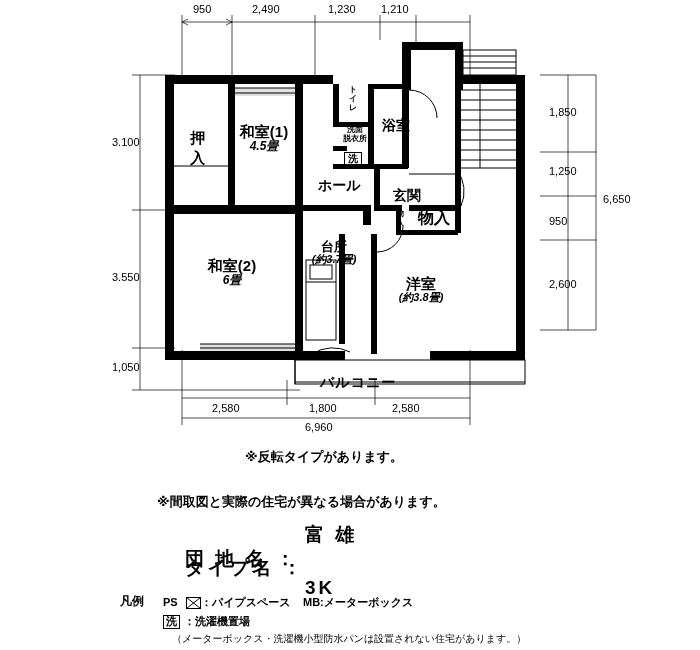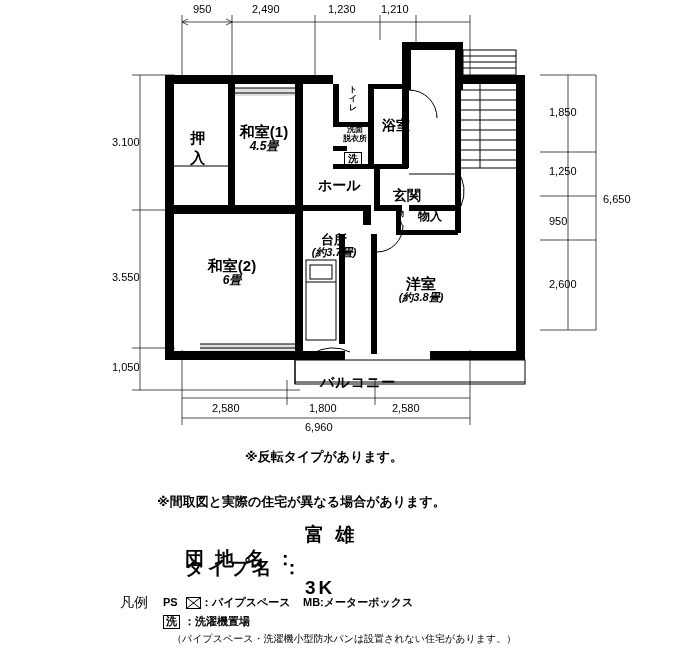--- a/index.html
+++ b/index.html
@@ -11,21 +11,21 @@
   #plan{position:absolute;left:0;top:0;width:700px;height:650px;}
   .txt{position:absolute;white-space:nowrap;line-height:1.05;}
   .dim{font-size:11px;color:#000;}
   .vdim{font-size:11px;color:#000;}
   .room{font-size:15px;font-weight:bold;text-align:center;}
   .room small{font-size:12px;font-weight:bold;display:block;font-style:italic;}
   .tiny{font-size:8px;text-align:center;font-weight:bold;line-height:1.1;}
   .vert{writing-mode:vertical-rl;text-orientation:upright;font-size:15px;font-weight:bold;letter-spacing:1px;}
   .note{font-size:13px;font-weight:bold;}
   .bigline{font-size:19px;font-weight:bold;letter-spacing:3px;}
-  .legend{font-size:14px;font-weight:normal;}
+  .legend{font-size:12px;font-weight:bold;}
   .legend-sm{font-size:11px;font-weight:bold;}
   .legend-xs{font-size:10px;}
   .boxed{border:1.5px solid #000;padding:0 2px;}
 </style>
 </head>
 <body>
 
 <svg id="plan" viewBox="0 0 700 650">
 
   <g stroke="#000" stroke-width="0.7" fill="none">
@@ -207,42 +207,42 @@
 <div class="txt room" style="left:232px;top:124px;width:64px;">
   <span>和室(1)</span>
   <small>4.5畳</small>
 </div>
 
 <div class="txt room" style="left:198px;top:258px;width:68px;">
   <span>和室(2)</span>
   <small>6畳</small>
 </div>
 
-<div class="txt room" style="left:298px;top:233px;width:72px;font-size:13px;">
+<div class="txt room" style="left:298px;top:240px;width:72px;font-size:13px;">
   <span>台所</span>
   <small style="font-size:11px;">(約3.7畳)</small>
 </div>
 
 <div class="txt room" style="left:382px;top:276px;width:78px;">
   <span>洋室</span>
   <small style="font-size:11px;">(約3.8畳)</small>
 </div>
 
 <div class="txt room" style="left:318px;top:178px;font-size:14px;">ホール</div>
 <div class="txt room" style="left:393px;top:188px;font-size:14px;">玄関</div>
 <div class="txt room" style="left:382px;top:118px;font-size:14px;">浴室</div>
 
 <div class="txt tiny" style="left:346px;top:86px;width:14px;">ト<br>イ<br>レ</div>
 
 <div class="txt tiny" style="left:340px;top:126px;width:30px;">洗面<br>脱衣所</div>
 
 <div class="txt tiny boxed" style="left:344px;top:152px;width:12px;font-size:10px;">洗</div>
 
 <div class="txt tiny" style="left:394px;top:210px;width:12px;">物<br>入</div>
-<div class="txt" style="left:418px;top:210px;font-size:12px;font-weight:bold;">物入</div>
+<div class="txt" style="left:418px;top:210px;font-size:16px;font-weight:bold;">物入</div>
 
 <div class="txt" style="left:320px;top:357px;font-size:14px;font-weight:bold;letter-spacing:1px;margin-top:18px;">バルコニー</div>
 
 <div class="txt note" style="left:245px;top:450px;">※反転タイプがあります。</div>
 <div class="txt note" style="left:157px;top:495px;">※間取図と実際の住宅が異なる場合があります。</div>
 
 <div class="txt bigline" style="left:185px;top:525px;margin-top:24px;">団 地 名 ：</div>
 <div class="txt bigline" style="left:305px;top:525px;">富 雄</div>
 <div class="txt bigline" style="left:185px;top:558px;">タイプ名 ：</div>
 <div class="txt bigline" style="left:305px;top:558px;margin-top:20px;">3K</div>
@@ -252,13 +252,13 @@
 <svg style="position:absolute;left:186px;top:597px;" width="15" height="12">
   <rect x="0.5" y="0.5" width="14" height="11" fill="#fff" stroke="#000"></rect>
   <line x1="0.5" y1="0.5" x2="14.5" y2="11.5" stroke="#000"></line>
   <line x1="14.5" y1="0.5" x2="0.5" y2="11.5" stroke="#000"></line>
 </svg>
 <div class="txt legend-sm" style="left:201px;top:597px;">：パイプスペース</div>
 <div class="txt legend-sm" style="left:303px;top:597px;">MB:メーターボックス</div>
 
 <div class="txt legend-sm boxed" style="left:163px;top:615px;">洗</div>
 <div class="txt legend-sm" style="left:184px;top:616px;">：洗濯機置場</div>
-<div class="txt legend-xs" style="left:172px;top:634px;">（パイプスペース・洗濯機小型防水パンは設置されない住宅があります。）</div>
+<div class="txt legend-xs" style="left:172px;top:634px;">（メーターボックス・洗濯機小型防水パンは設置されない住宅があります。）</div>
 
 </body></html>

